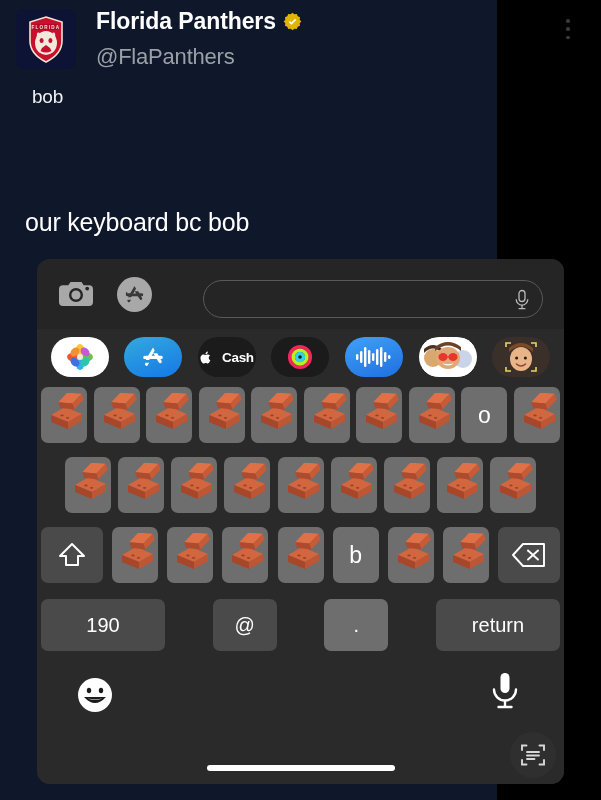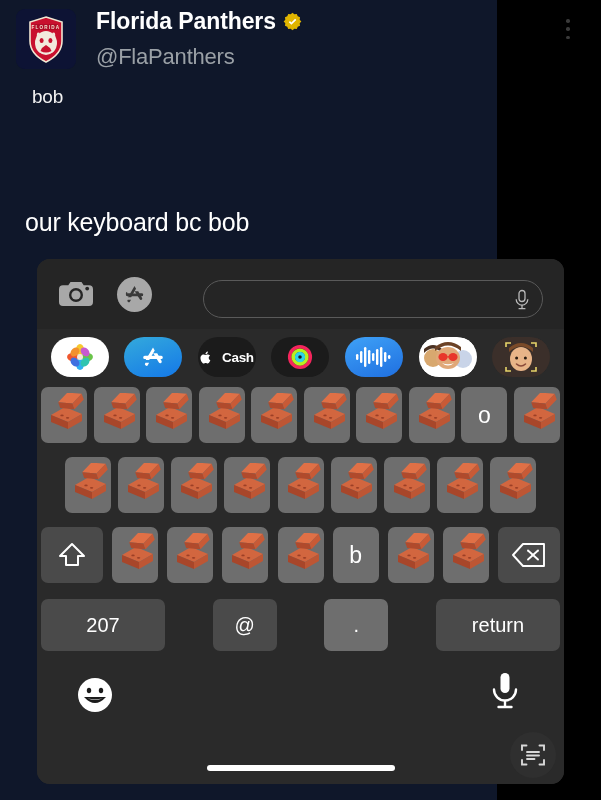--- a/index.html
+++ b/index.html
@@ -722,21 +722,21 @@
         <div class="key key-back key-dark">
           <svg width="34" height="26" viewBox="0 0 34 26">
             <path d="M11 2 L32 2 L32 24 L11 24 L1 13 Z" fill="none" stroke="#ffffff" stroke-width="1.9" stroke-linejoin="round"></path>
             <line x1="16" y1="8.5" x2="26" y2="17.5" stroke="#ffffff" stroke-width="1.9" stroke-linecap="round"></line>
             <line x1="26" y1="8.5" x2="16" y2="17.5" stroke="#ffffff" stroke-width="1.9" stroke-linecap="round"></line>
           </svg>
         </div>
       </div>
 
       <div class="kb-row kb-row-4">
-        <div class="key key-123 key-dark key-sm">207</div>
+        <div class="key key-123 key-dark key-sm">190</div>
         <div class="key key-at key-dark key-sm">@</div>
         <div class="key key-period key-sm">.</div>
         <div class="key key-return key-dark key-sm">return</div>
       </div>
     </div>
 
     <div class="kb-bottom">
       <div class="emoji-btn">
         <svg width="36" height="36" viewBox="0 0 36 36">
           <circle cx="18" cy="18" r="17" fill="#ffffff"></circle>

